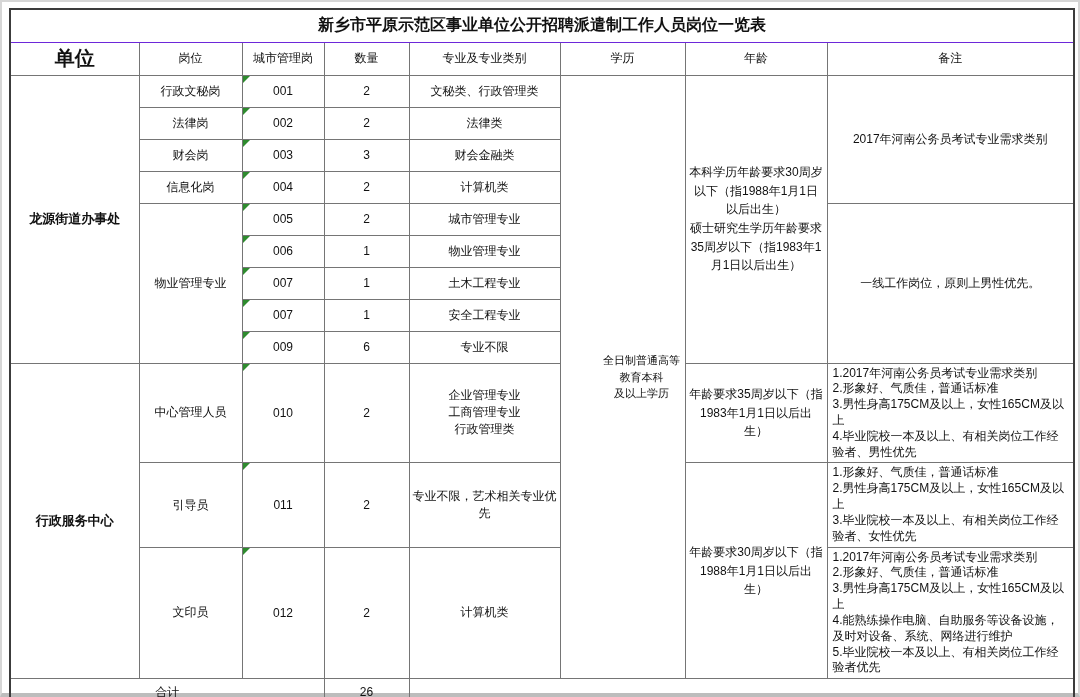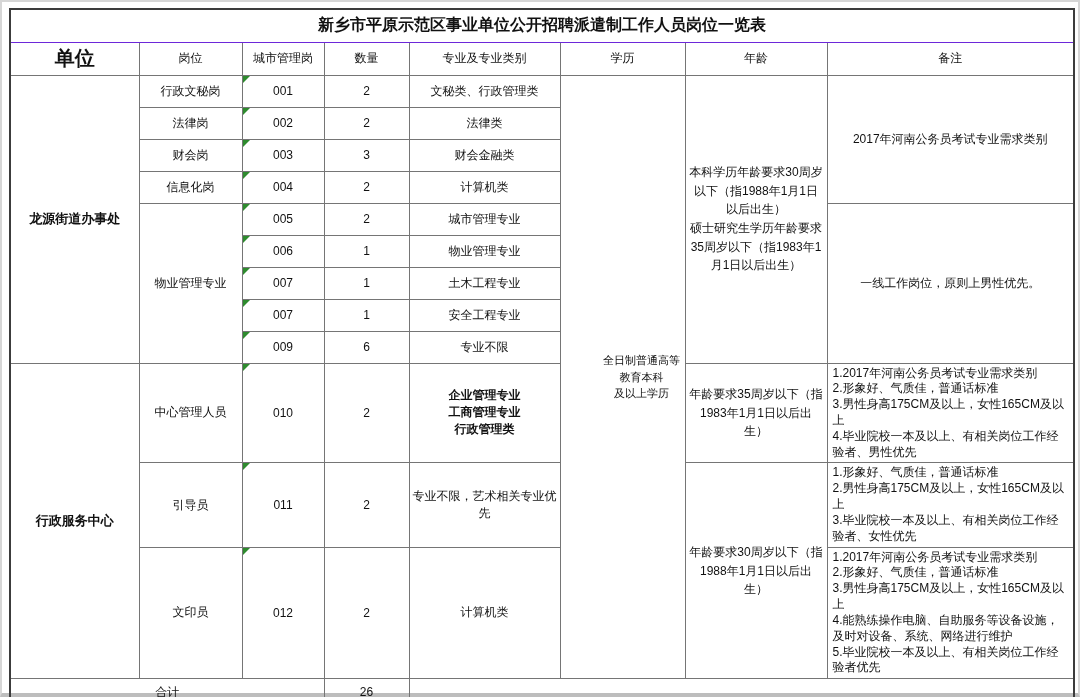--- a/index.html
+++ b/index.html
@@ -40,21 +40,21 @@
     border-bottom:1px solid #6d28d9;
   }
   tr.header-row th { height:33px; }
   th.unit-header { font-size:20px; font-weight:bold; }
   tr.data-row { height:32px; }
   tr.row-10 { height:90px; }
   tr.row-11 { height:84px; }
   tr.row-12 { height:114px; }
   tr.total-row { height:28px; }
   td.unit-cell { font-size:13px; font-weight:bold; }
-  td.pre { white-space:pre-line;font-weight:bold; }
+  td.pre { white-space:pre-line; }
   td.edu-cell { font-size:11px; white-space:pre-line; line-height:1.5;padding-left:40px; }
   td.age-cell { white-space:pre-line; line-height:1.55; padding:1px 3px; }
   td.note-list {
     text-align:left;
     white-space:pre-line;
     line-height:1.32;
     padding:2px 5px;
   }
   td.code-cell { position:relative; }
   .tri {

